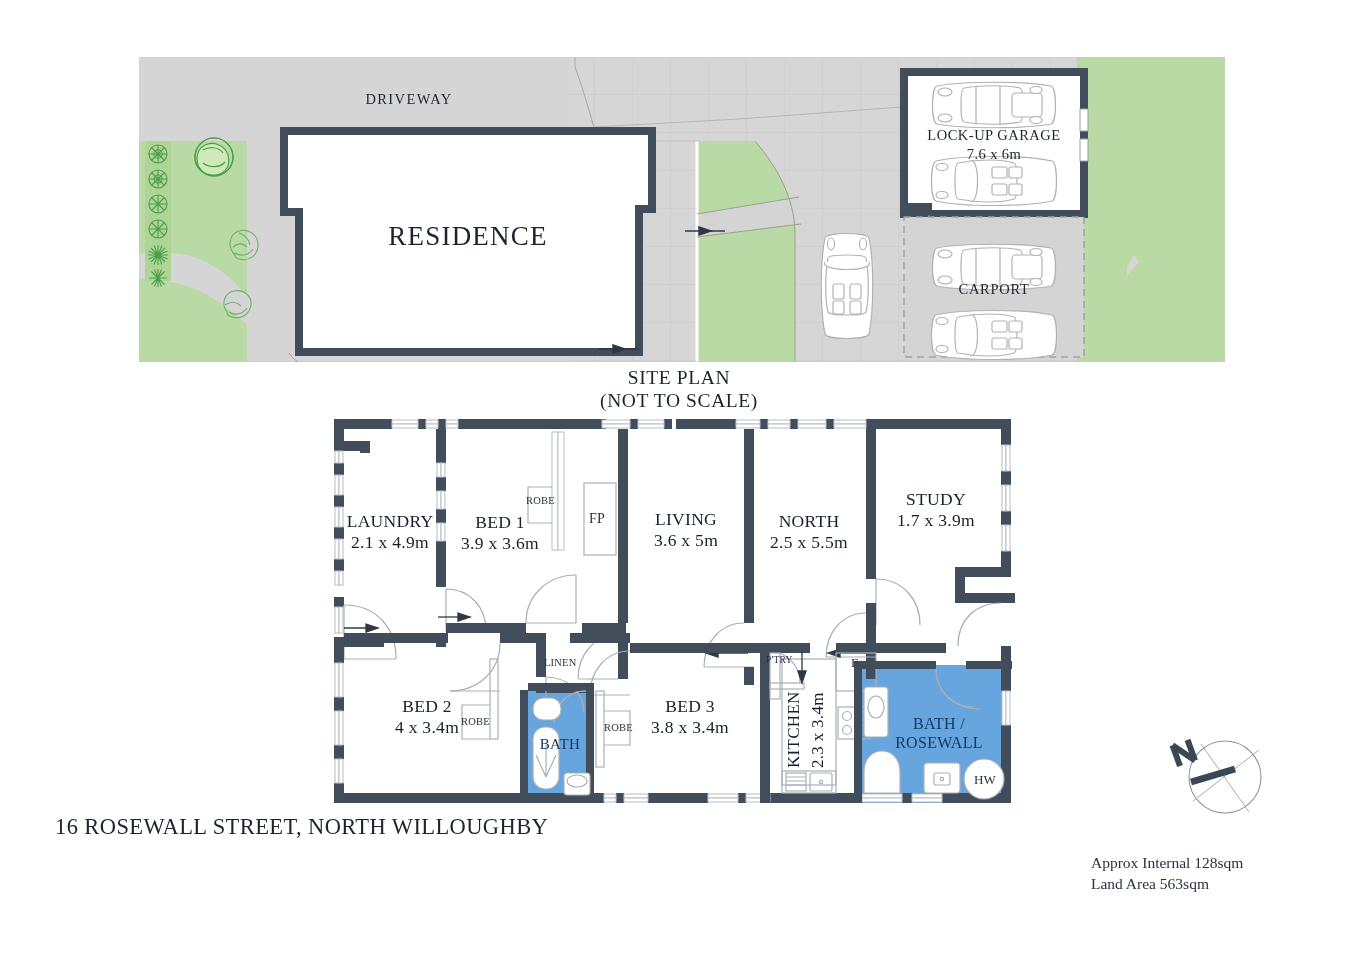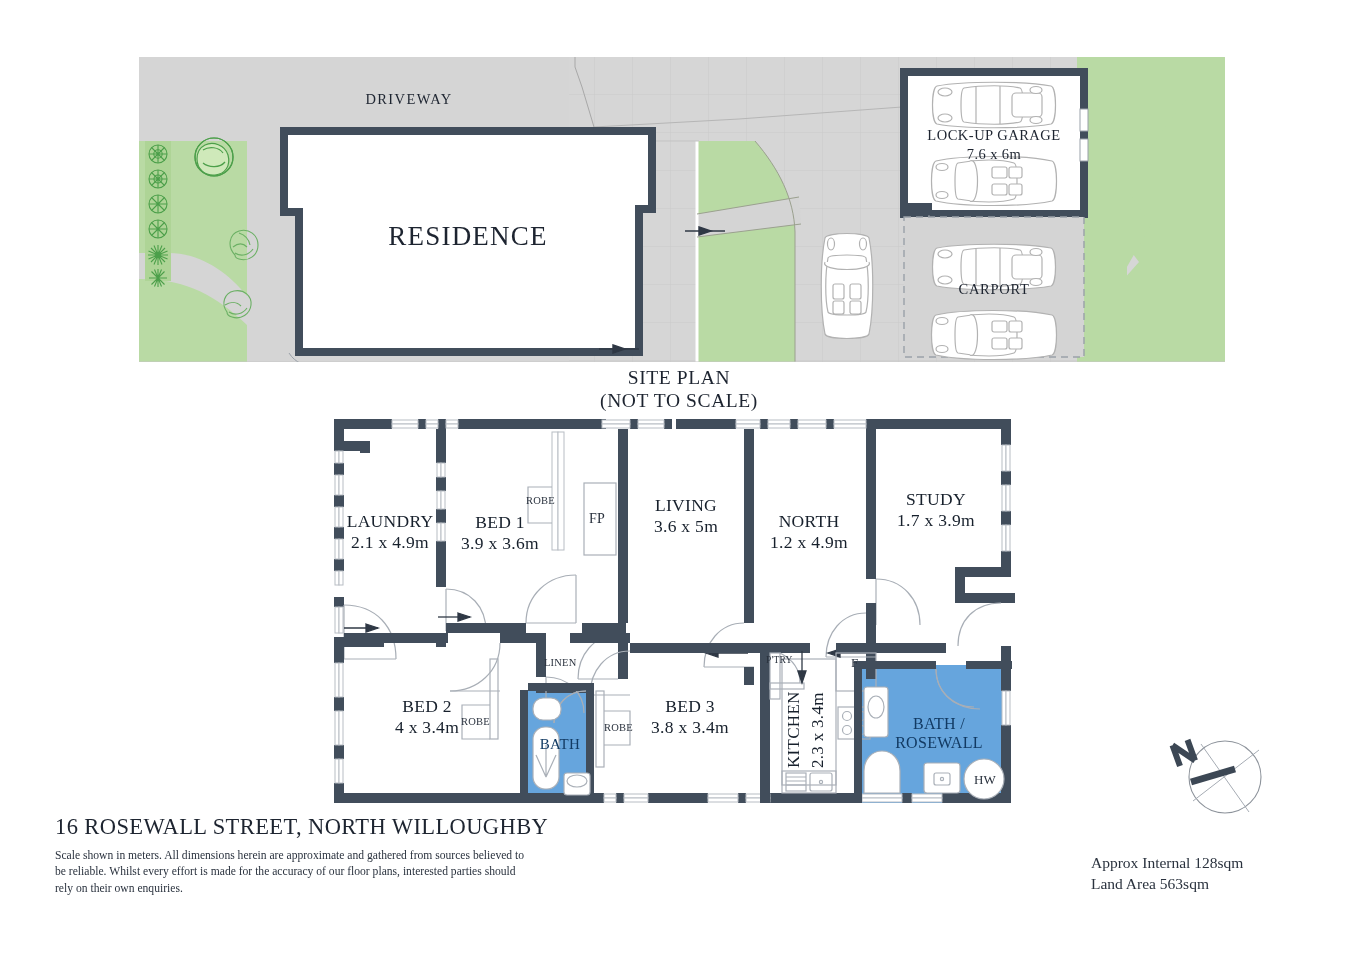--- a/index.html
+++ b/index.html
@@ -512,28 +512,28 @@
     <div class="room-label" style="left:10px;top:96px;width:100px;">
       <span class="nm">LAUNDRY</span>
       <span class="dim">2.1 x 4.9m</span>
     </div>
 
     <div class="room-label" style="left:120px;top:74px;width:100px;margin-top:23px;">
       <span class="nm">BED 1</span>
       <span class="dim">3.9 x 3.6m</span>
     </div>
 
-    <div class="room-label" style="left:302px;top:80px;width:108px;">
+    <div class="room-label" style="left:302px;top:94px;width:108px;">
       <span class="nm">LIVING</span>
       <span class="dim">3.6 x 5m</span>
     </div>
 
     <div class="room-label" style="left:424px;top:96px;width:110px;">
       <span class="nm">NORTH</span>
-      <span class="dim">1.2 x 4.9m</span>
+      <span class="dim">2.5 x 5.5m</span>
     </div>
 
     <div class="room-label" style="left:546px;top:74px;width:120px;">
       <span class="nm">STUDY</span>
       <span class="dim">1.7 x 3.9m</span>
     </div>
 
     <div class="room-label" style="left:22px;top:281px;width:150px;">
       <span class="nm">BED 2</span>
       <span class="dim">4 x 3.4m</span>
@@ -577,19 +577,18 @@
       <line x1="38" y1="22" x2="86" y2="90" stroke="#a6acb4" stroke-width="1"></line>
       <line x1="28" y1="60" x2="72" y2="47" stroke="#3c4754" stroke-width="7" stroke-linecap="butt"></line>
 
       <g transform="translate(17,44) rotate(-20)">
         <path d="M0 0 L0 -22 M0 -22 L16 0 M16 0 L16 -22" fill="none" stroke="#3c4754" stroke-width="6" stroke-linejoin="miter" stroke-linecap="butt"></path>
       </g>
     </svg>
   </div>
 
   <div id="address">16 ROSEWALL STREET, NORTH WILLOUGHBY</div>
-  <div id="disclaimer">Scale shown in meters. All dimensions herein are approximate and gathered from sources believed to be  reliable. Whilst every effort is made for the accuracy of our floor plans, interested parties should rely on their own enquiries.</div>
   <div id="areas">
     <div>Approx Internal 128sqm</div>
     <div>Land Area 563sqm</div>
   </div>
 
 </div>
 
 </body></html>

